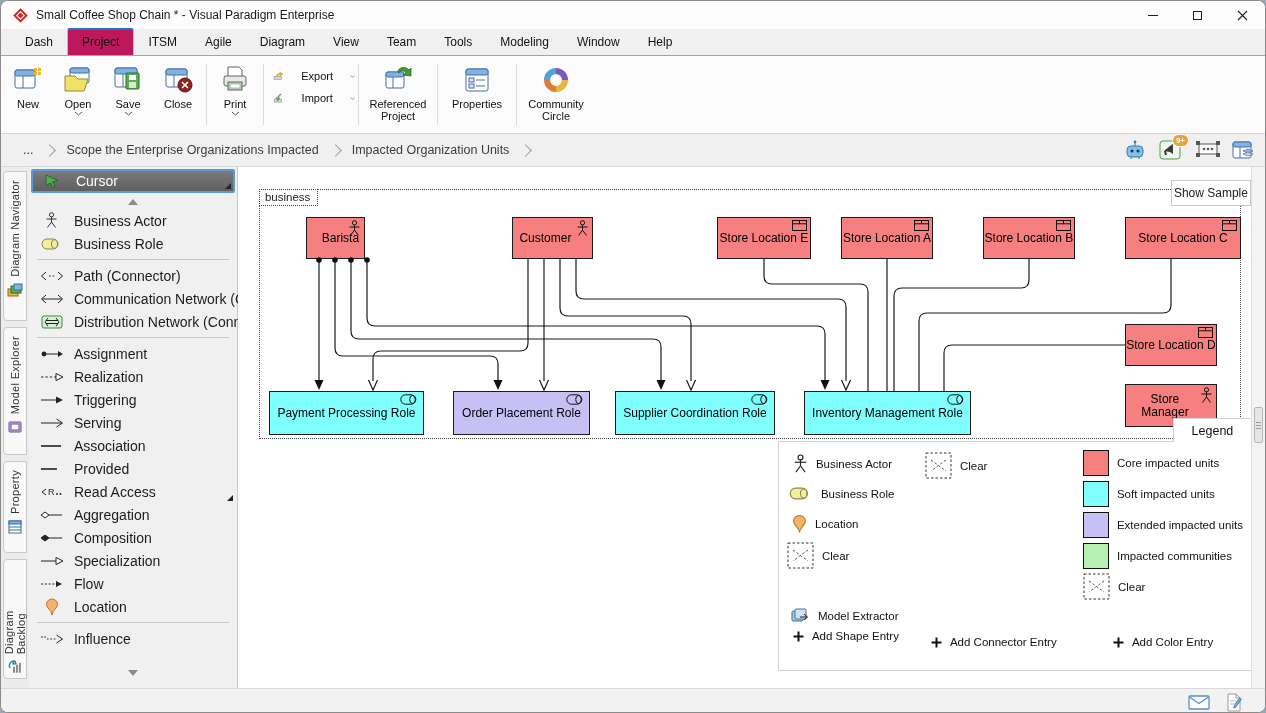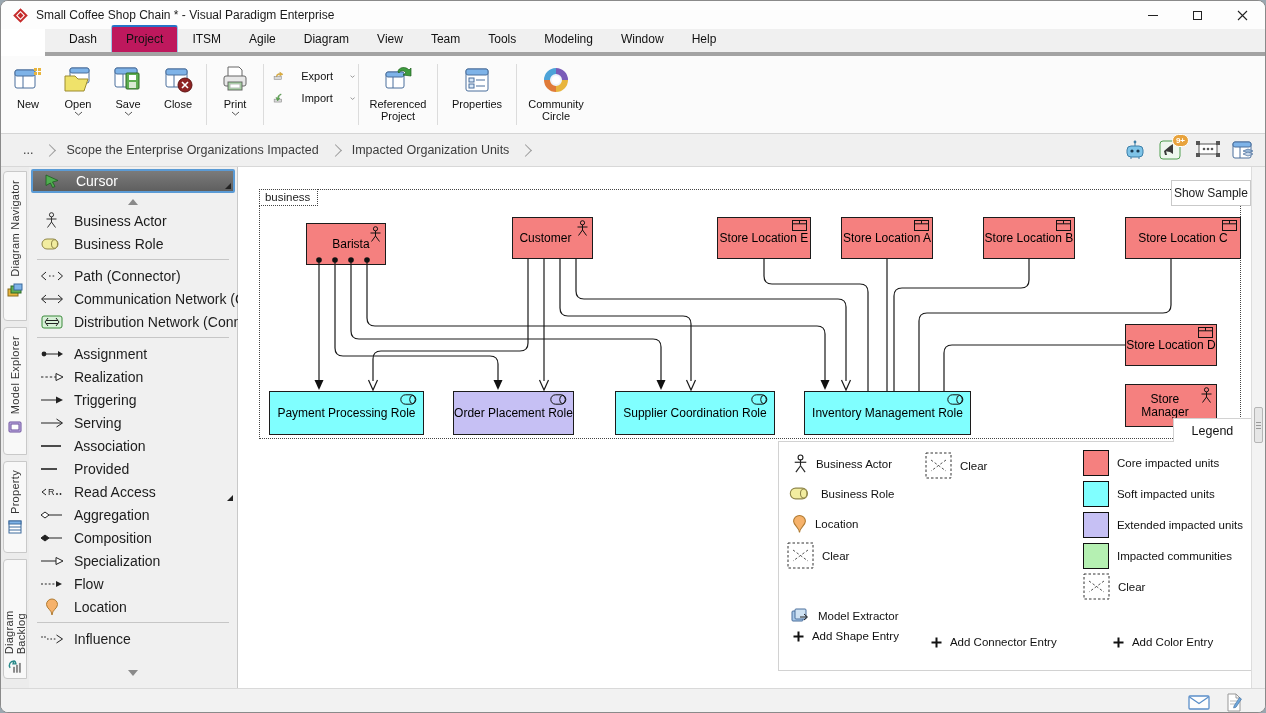--- a/index.html
+++ b/index.html
@@ -9,21 +9,21 @@
   
   .titlebar { height:28px; display:flex; align-items:center; background:#fdfdfd; }
   .vp-logo { margin:0 8px 0 12px; width:15px; height:15px; }
   .win-title { font-size:12px; color:#1a1a1a; flex:1; }
   .win-controls { display:flex; height:28px; }
   .win-btn { width:45px; height:28px; display:flex; align-items:center; justify-content:center; color:#222; }
   .glyph-min { width:10px; height:1px; background:#222; display:block; }
   .glyph-max { width:9px; height:9px; border:1px solid #222; display:block; }
 
   
-  .menubar { height:27px; display:flex; align-items:flex-end; background:#f0f0f0; padding-left:10px; border-bottom:4px solid #a3a3a3;margin-left:44px; }
+  .menubar { height:27px; display:flex; align-items:flex-end; background:#f0f0f0; padding-left:10px; border-bottom:1px solid #a3a3a3; }
   .menu-item { font-size:12px; color:#111; padding:5px 14px 6px 14px; }
   .menu-item.active { background:#be185d; border:1px solid #9dc6ea; border-top:2px solid #2673c8; border-bottom:none; border-radius:3px 3px 0 0; }
 
   
   .toolbar { height:78px; background:#fbfbfb; border-bottom:1px solid #d5d5d5; display:flex; align-items:stretch; padding:4px 2px; }
   .tb-sep { width:1px; background:#dcdcdc; margin:4px 3px; }
   .tb-btn { width:50px; display:flex; flex-direction:column; align-items:center; justify-content:flex-start; padding-top:4px; border-radius:3px; }
   .tb-btn .ic { width:32px; height:32px; }
   .tb-label { font-size:11px; color:#111; text-align:center; line-height:12px; margin-top:2px; }
   .tb-chev { margin-top:1px; }
@@ -579,21 +579,21 @@
         </g>
 
         <g class="lnk">
           <path d="M130.5 213 L135 223 L139.5 213"></path>
           <path d="M301.5 213 L306 223 L310.5 213"></path>
           <path d="M448.5 213 L453 223 L457.5 213"></path>
           <path d="M603.5 213 L608 223 L612.5 213"></path>
         </g>
       </svg>
 
-      <div class="node n-red" style="left:68px;top:56px;width:80px;height:42px;padding-right:14px;padding-left:24px;">
+      <div class="node n-red" style="left:68px;top:50px;width:59px;height:42px;padding-right:14px;padding-left:24px;">
         <span>Barista</span>
         <svg class="nico" width="13" height="17" viewBox="0 0 13 17">
             <g stroke="#111" fill="none">
               <circle cx="6.5" cy="2.8" r="2.1"></circle>
               <line x1="6.5" y1="4.9" x2="6.5" y2="10"></line>
               <line x1="1.5" y1="7" x2="11.5" y2="7"></line>
               <line x1="6.5" y1="10" x2="2.5" y2="15.5"></line>
               <line x1="6.5" y1="10" x2="10.5" y2="15.5"></line>
             </g>
           </svg>
@@ -662,21 +662,21 @@
             </g>
           </svg>
       </div>
       <div class="node n-cyan" style="left:31px;top:224px;width:155px;height:44px;">
         <span>Payment Processing Role</span>
         <svg class="nico" width="20" height="11" viewBox="0 0 20 11">
             <rect x="0.8" y="0.8" width="15" height="9.4" rx="4.7" fill="none" stroke="#111"></rect>
             <ellipse cx="12.5" cy="5.5" rx="2.8" ry="4" fill="none" stroke="#111"></ellipse>
           </svg>
       </div>
-      <div class="node n-lav" style="left:215px;top:224px;width:121px;height:44px;">
+      <div class="node n-lav" style="left:215px;top:224px;width:137px;height:44px;">
         <span>Order Placement Role</span>
         <svg class="nico" width="20" height="11" viewBox="0 0 20 11">
             <rect x="0.8" y="0.8" width="15" height="9.4" rx="4.7" fill="none" stroke="#111"></rect>
             <ellipse cx="12.5" cy="5.5" rx="2.8" ry="4" fill="none" stroke="#111"></ellipse>
           </svg>
       </div>
       <div class="node n-cyan" style="left:377px;top:224px;width:160px;height:44px;">
         <span>Supplier Coordination Role</span>
         <svg class="nico" width="20" height="11" viewBox="0 0 20 11">
             <rect x="0.8" y="0.8" width="15" height="9.4" rx="4.7" fill="none" stroke="#111"></rect>

